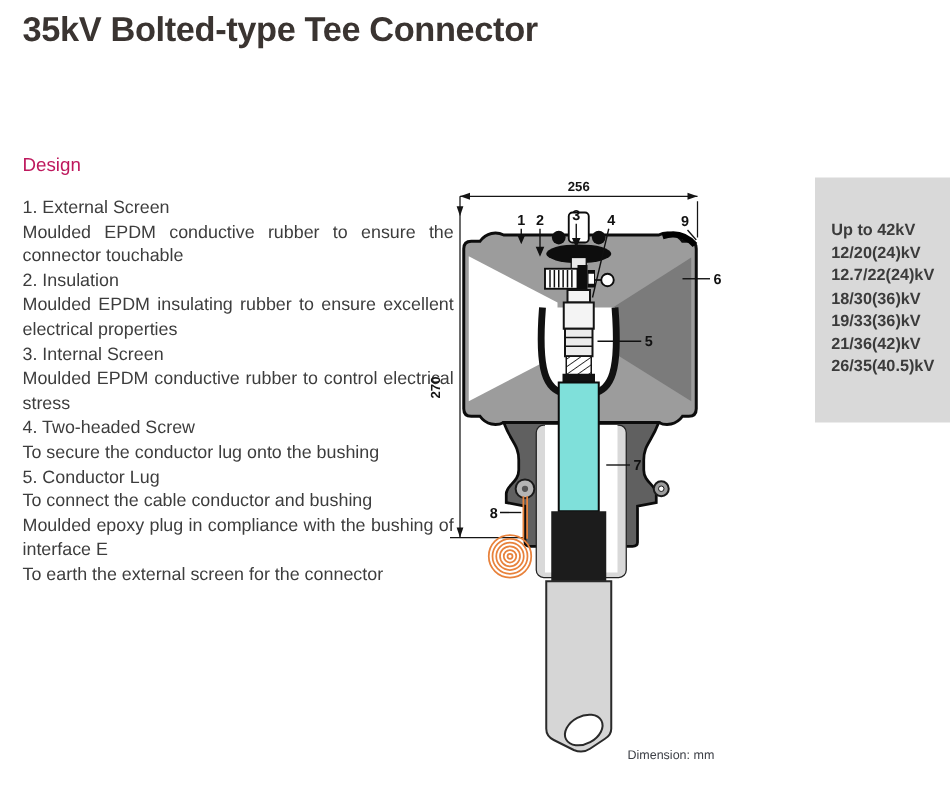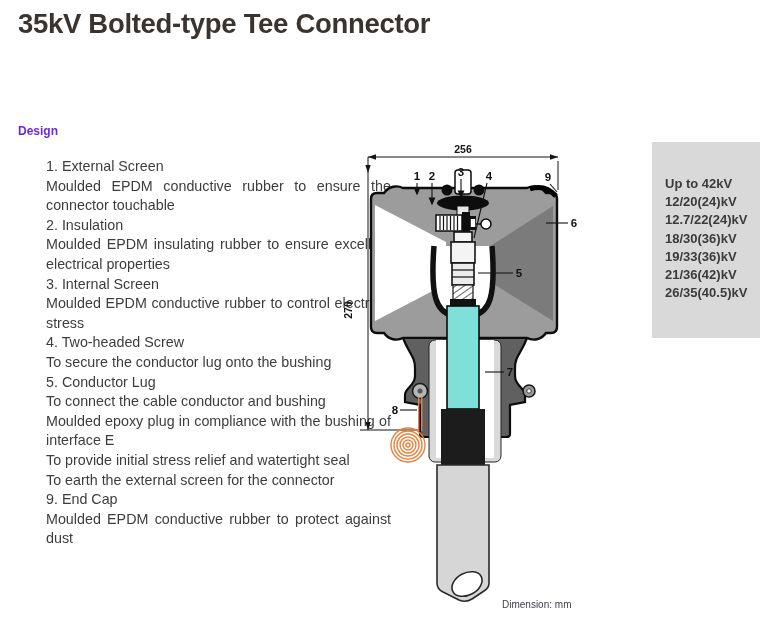--- a/index.html
+++ b/index.html
@@ -9,25 +9,25 @@
     font-family:"Liberation Sans", sans-serif;
     color:#3b3b3b;
   }
   .page-title{
     position:absolute;left:18px;top:5px;width:520px;
     font-size:27.5px;font-weight:700;line-height:37px;
     color:#3a3431;letter-spacing:-0.3px;
   }
   .section-heading{
     position:absolute;left:18px;top:124px;
-    font-size:12px;font-weight:700;color:#6d28d9;
+    font-size:15px;font-weight:400;color:#be185d;
   }
   .design-list{
     position:absolute;left:18px;top:157px;width:345px;
-    font-size:14.3px;line-height:19.6px;color:#3d3d3d;margin-left:28px;
+    font-size:14.3px;line-height:19.6px;color:#3d3d3d;
   }
   .item-name{white-space:nowrap;}
   .item-desc{text-align:justify;}
   .voltage-box{
     position:absolute;left:640px;top:142px;width:117px;height:196px;
     background:#d9d9d9;box-sizing:border-box;
     padding:33px 6px 0 13px;
     margin-left:12px;
   }
   .voltage-box .vb-heading{
@@ -71,28 +71,23 @@
       <div class="item-desc">To secure the conductor lug onto the bushing</div>
     </div>
   <div>
       <div class="item-name">5. Conductor Lug</div>
       <div class="item-desc">To connect the cable conductor and bushing</div>
     </div>
   <div>
       <div class="item-desc">Moulded epoxy plug in compliance with the bushing of interface E</div>
     </div>
   <div>
-      <div class="item-desc">To provide initial stress relief and watertight seal</div>
     </div>
   <div>
       <div class="item-desc">To earth the external screen for the connector</div>
-    </div>
-  <div>
-      <div class="item-name">9. End Cap</div>
-      <div class="item-desc">Moulded EPDM conductive rubber to protect against dust</div>
     </div>
 </div>
 
 <div class="voltage-box">
   <div class="vb-heading">Up to 42kV</div>
   <div class="vb-line">12/20(24)kV</div>
   <div class="vb-line">12.7/22(24)kV</div>
   <div class="vb-line">18/30(36)kV</div>
   <div class="vb-line">19/33(36)kV</div>
   <div class="vb-line">21/36(42)kV</div>

